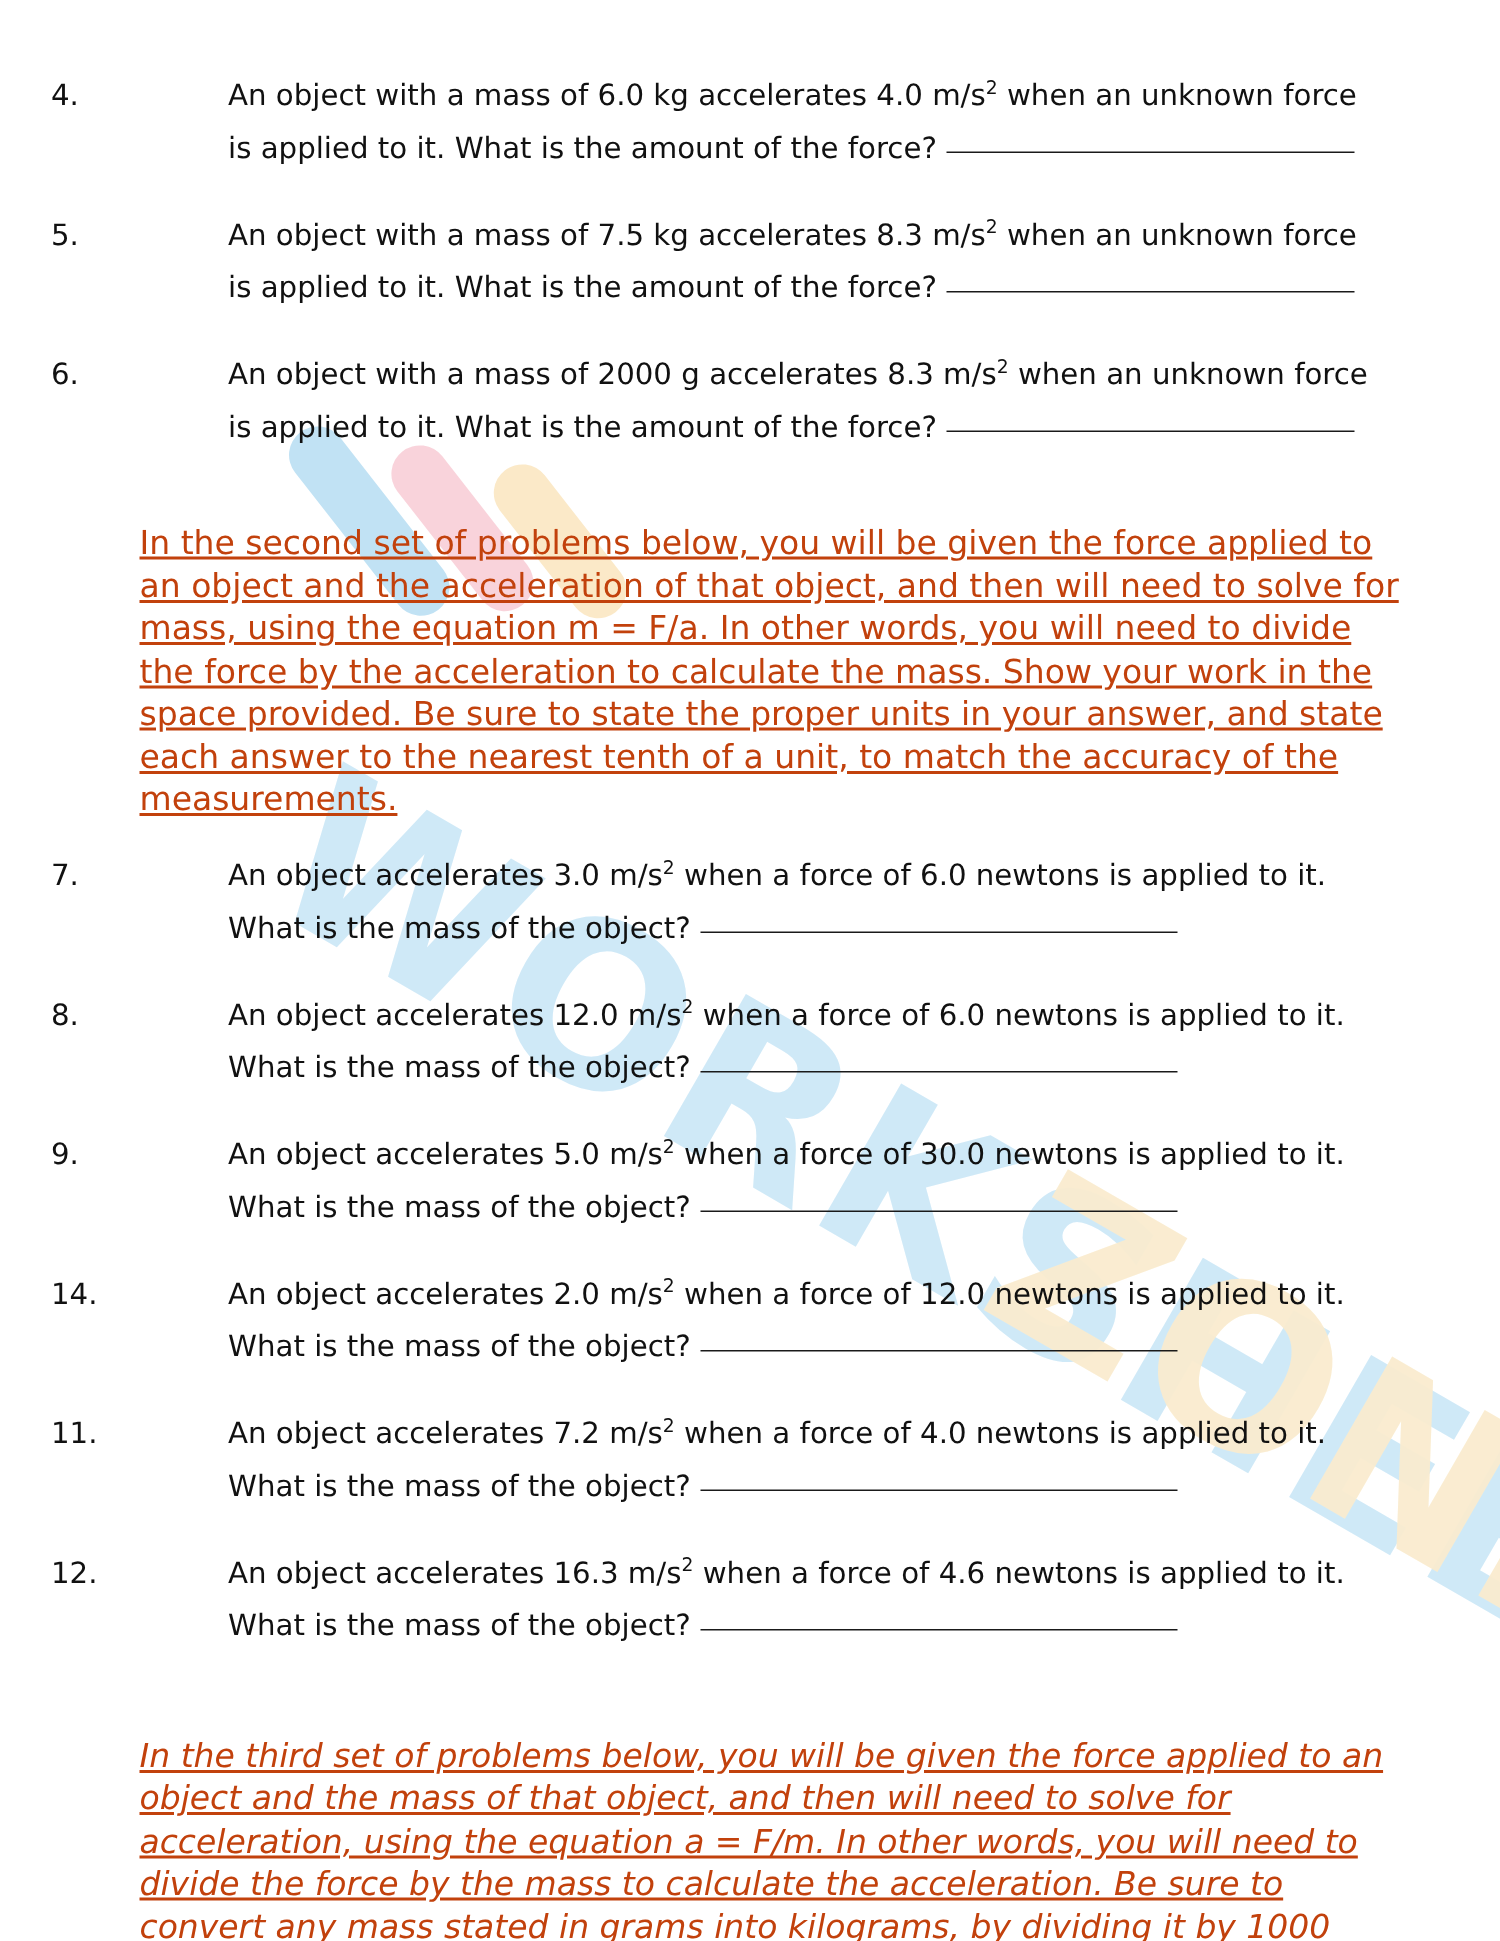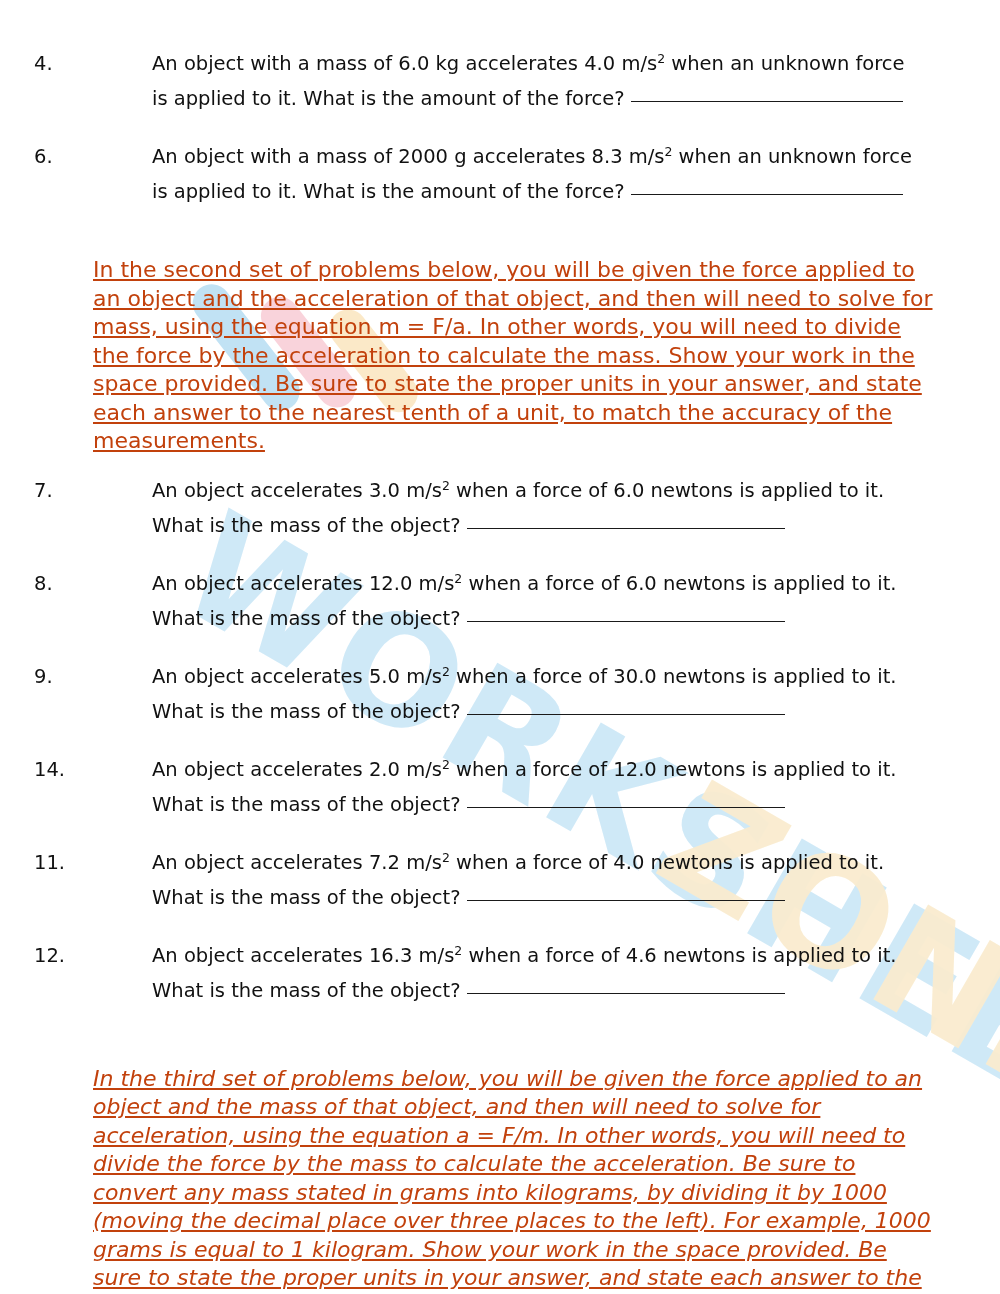--- a/index.html
+++ b/index.html
@@ -107,20 +107,25 @@
   <div id="content">
 
     <div>
 
       <p class="problem">
         <span class="num">4.</span><span>An object with a mass of 6.0 kg accelerates 4.0 m/s</span><sup>2</sup><span> when an unknown force</span>
         <span>is applied to it.  What is the amount of the force?</span>
         <span class="blank w1"></span>
       </p>
 
+      <p class="problem">
+        <span class="num">5.</span><span>An object with a mass of 7.5 kg accelerates 8.3 m/s</span><sup>2</sup><span> when an unknown force</span>
+        <span>is applied to it.  What is the amount of the force?</span>
+        <span class="blank w1"></span>
+      </p>
 
       <p class="problem">
         <span class="num">6.</span><span>An object with a mass of 2000 g accelerates 8.3 m/s</span><sup>2</sup><span> when an unknown force</span>
         <span>is applied to it.  What is the amount of the force?</span>
         <span class="blank w1"></span>
       </p>
 
     </div>
 
     <div class="spacer-md"></div>

